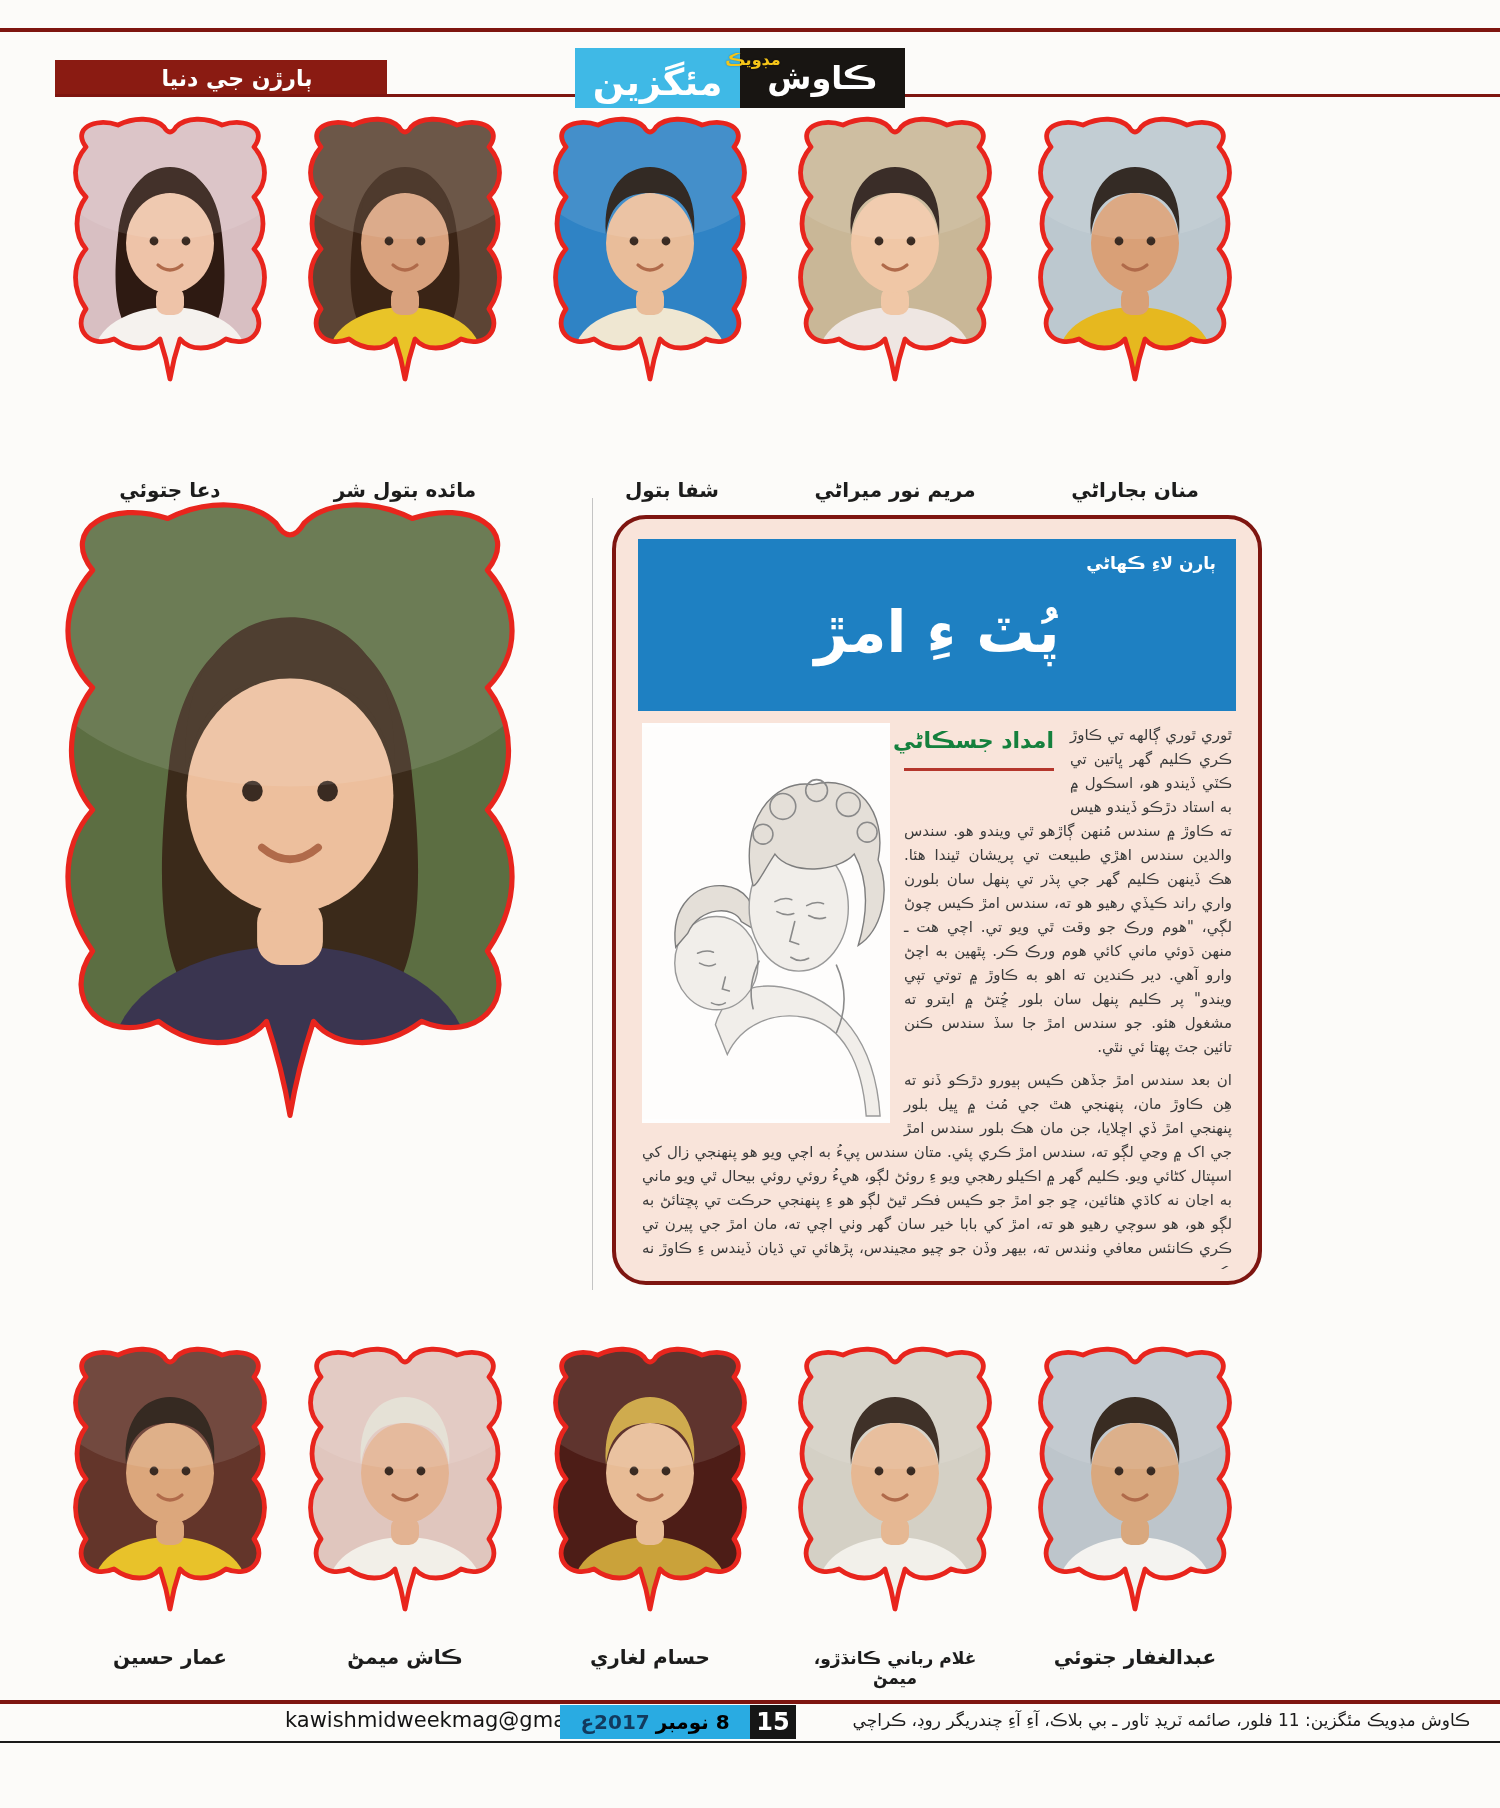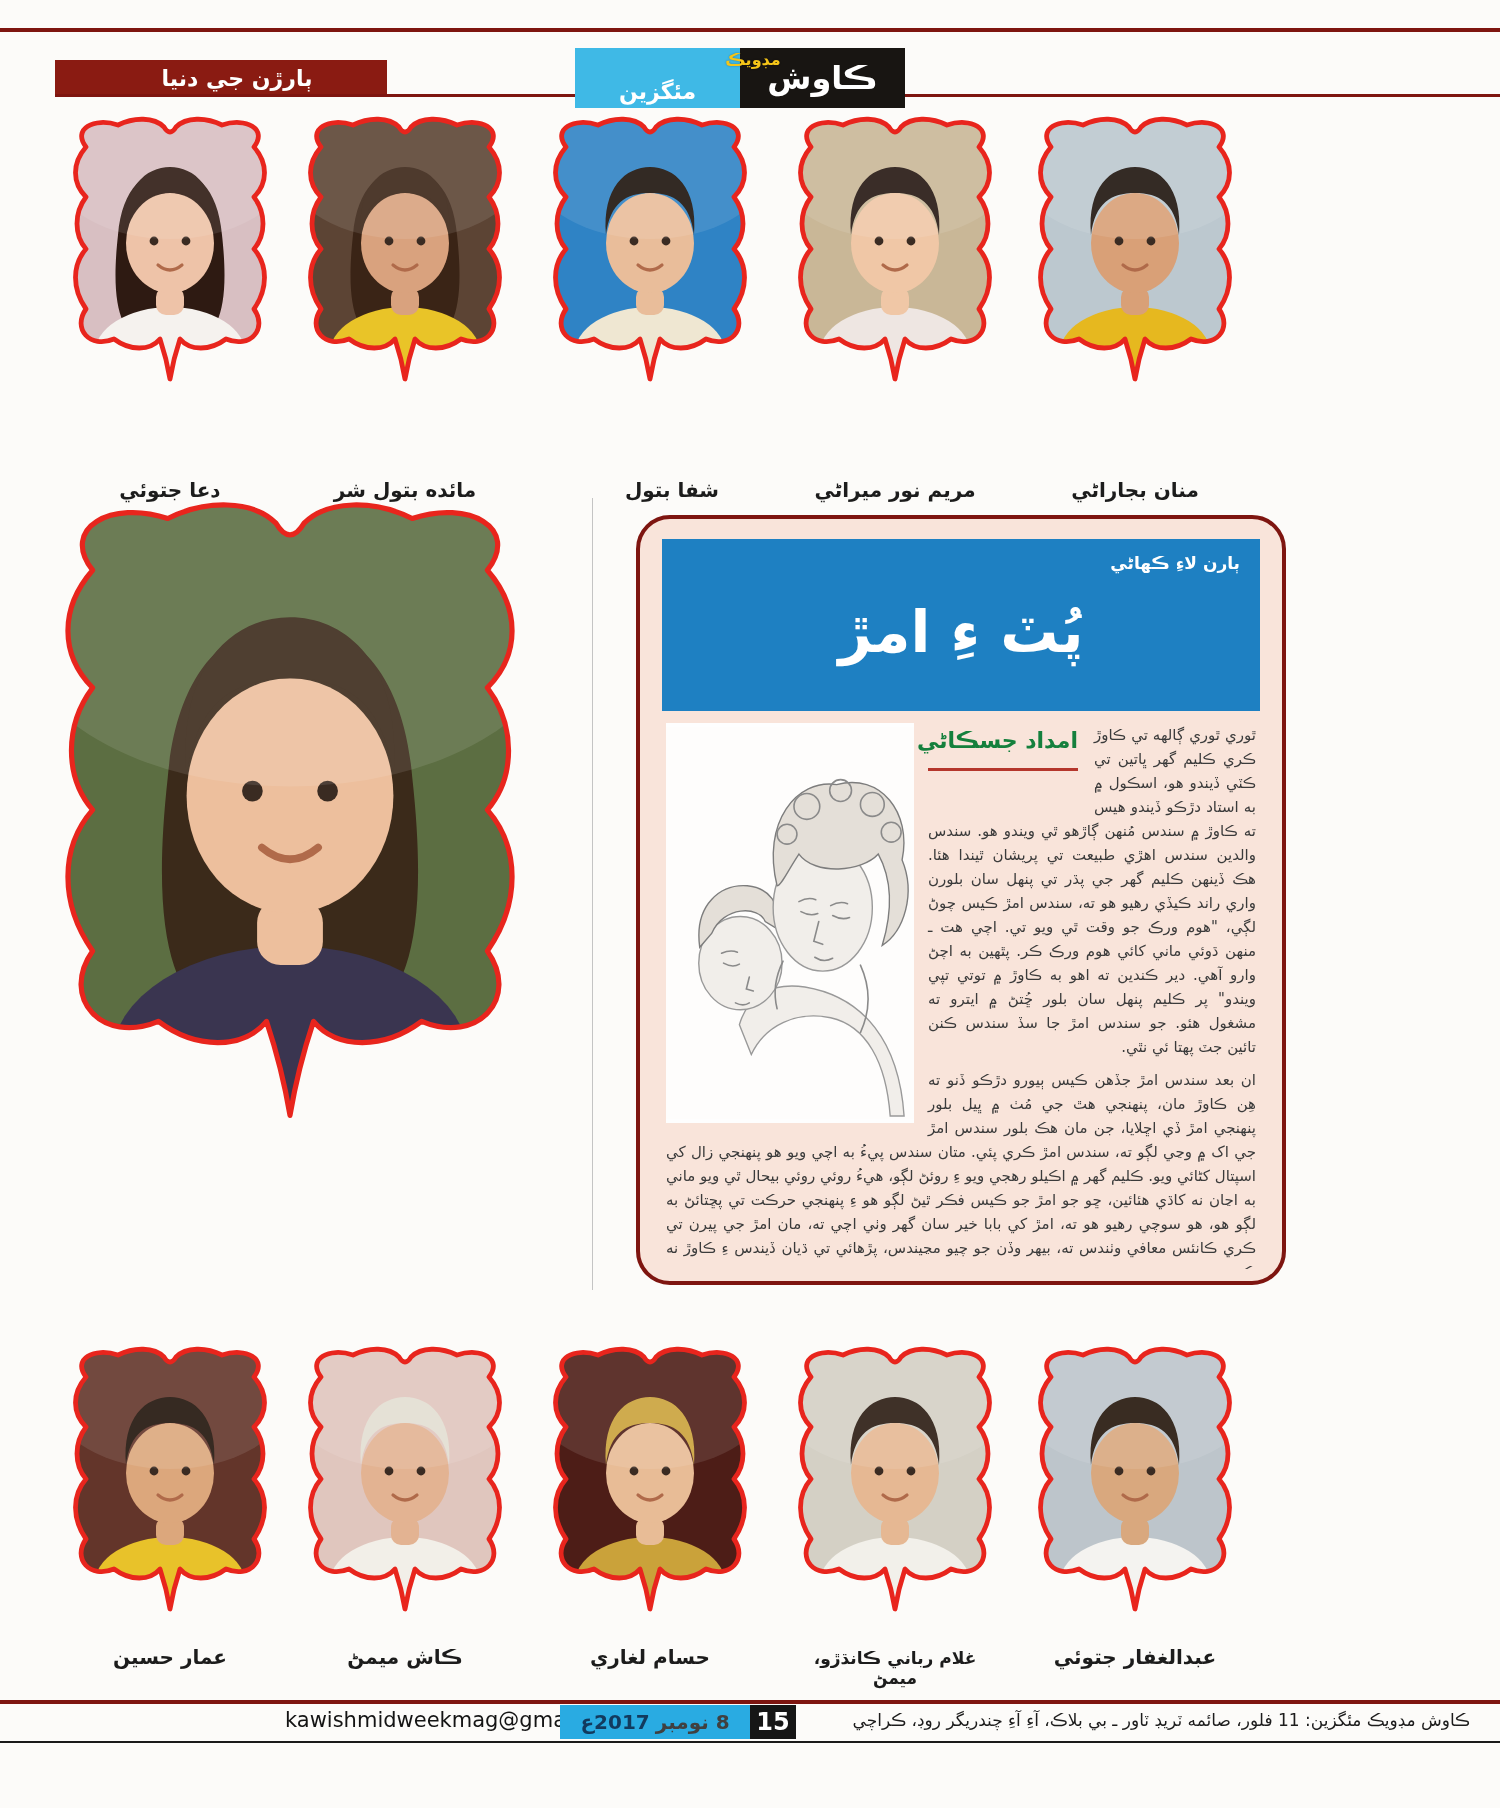--- a/index.html
+++ b/index.html
@@ -7,41 +7,41 @@
         font-family:"DejaVu Sans",sans-serif;}
 
   
   .top-rule{position:absolute;left:0;top:28px;width:1500px;height:4px;background:#7e1510;}
   .section-box{position:absolute;left:55px;top:60px;width:300px;height:36px;background:#8a1b12;
                color:#fff;display:flex;align-items:center;justify-content:center;
                font-size:22px;font-weight:bold;direction:rtl;padding-left:32px;}
   .header-rule{position:absolute;left:55px;top:94px;width:1445px;height:3px;background:#7e1510;}
   .logo{position:absolute;left:575px;top:48px;width:330px;height:60px;display:flex;direction:ltr;}
   .logo-blue{width:165px;height:60px;background:#3fb9e6;color:#fff;display:flex;align-items:flex-end;
-             justify-content:center;font-size:22px;font-weight:bold;padding-bottom:4px;box-sizing:border-box;}
+             justify-content:center;font-size:37px;font-weight:bold;padding-bottom:4px;box-sizing:border-box;}
   .logo-black{width:165px;height:60px;background:#181512;color:#fff;display:flex;align-items:center;
               justify-content:center;font-size:32px;font-weight:bold;}
   .logo-midweek{position:absolute;left:118px;top:2px;width:120px;text-align:center;color:#f5c518;
                 font-size:16px;font-weight:bold;text-shadow:0 0 2px #00000055;}
 
   
   .frame{position:absolute;margin:0;}
   .frame svg{width:100%;height:100%;display:block;overflow:visible;}
   .frame .bg{fill:var(--bg);}
   .frame .outline{fill:none;stroke:#e8251d;stroke-width:2.4;stroke-linejoin:round;stroke-linecap:round;}
   .frame.featured .outline{stroke-width:1.1;}
   .caption{position:absolute;text-align:center;font-size:20px;font-weight:bold;color:#1c1c1c;direction:rtl;}
   .caption.small{font-size:17px;}
 
   
   .vsep{position:absolute;left:592px;top:498px;width:1px;height:792px;background:#c4c4c4;}
 
   
   .article-box{position:absolute;left:612px;top:515px;width:650px;height:770px;background:#f9e4da;
-               border:4px solid #7e1510;border-radius:34px;box-sizing:border-box;overflow:hidden;margin-left:24px;}
+               border:4px solid #7e1510;border-radius:34px;box-sizing:border-box;overflow:hidden;}
   .banner{position:absolute;left:22px;top:20px;width:598px;height:172px;background:#1e80c2;
           display:flex;align-items:center;justify-content:center;}
   .banner-kicker{position:absolute;top:14px;right:20px;color:#fff;font-size:17px;font-weight:bold;direction:rtl;}
   .banner-title{color:#fff;font-size:58px;font-weight:bold;direction:rtl;margin-top:14px;}
   .article-body{position:absolute;left:26px;top:204px;width:590px;height:546px;direction:rtl;
                 font-size:15px;line-height:1.6;color:#3b3b3b;text-align:justify;overflow:hidden;}
   .illustration{float:left;width:248px;height:400px;margin-right:14px;margin-bottom:8px;background:#fefefe;
                 direction:ltr;}
   .illustration svg{width:100%;height:100%;display:block;}
   .author-block{float:left;width:150px;height:74px;margin-right:16px;direction:rtl;}
@@ -50,21 +50,21 @@
   .article-body p{margin:0 0 9px 0;}
 
   
   .footer-rule{position:absolute;left:0;top:1700px;width:1500px;height:4px;background:#7e1510;}
   .footer-bottom-rule{position:absolute;left:0;top:1741px;width:1500px;height:2px;background:#1a1a1a;}
   .footer-email{position:absolute;left:285px;top:1708px;font-size:21px;color:#141414;
                 text-decoration:none;font-family:"DejaVu Sans",sans-serif;}
   .footer-date{position:absolute;left:560px;top:1705px;width:190px;height:34px;background:#29abe2;
                display:flex;align-items:center;justify-content:center;direction:rtl;gap:6px;
                font-size:20px;font-weight:bold;}
-  .footer-date .day{color:#404040;}
+  .footer-date .day{color:#000000;}
   .footer-date .year{color:#123a5e;}
   .footer-page{position:absolute;left:750px;top:1705px;width:46px;height:34px;background:#161616;
                color:#fff;display:flex;align-items:center;justify-content:center;font-size:24px;font-weight:bold;}
   .footer-address{position:absolute;left:810px;top:1710px;width:660px;text-align:right;direction:rtl;
                   font-size:17px;color:#1c1c1c;}
 
   .sketch-stroke{fill:none;stroke:#8a8a8a;stroke-width:1.6;stroke-linecap:round;}
   .sketch-fill{fill:#f1eeea;stroke:#999;stroke-width:1.4;}
   .sketch-hair{fill:#e4dfd8;stroke:#7d7d7d;stroke-width:1.4;}
 </style>

